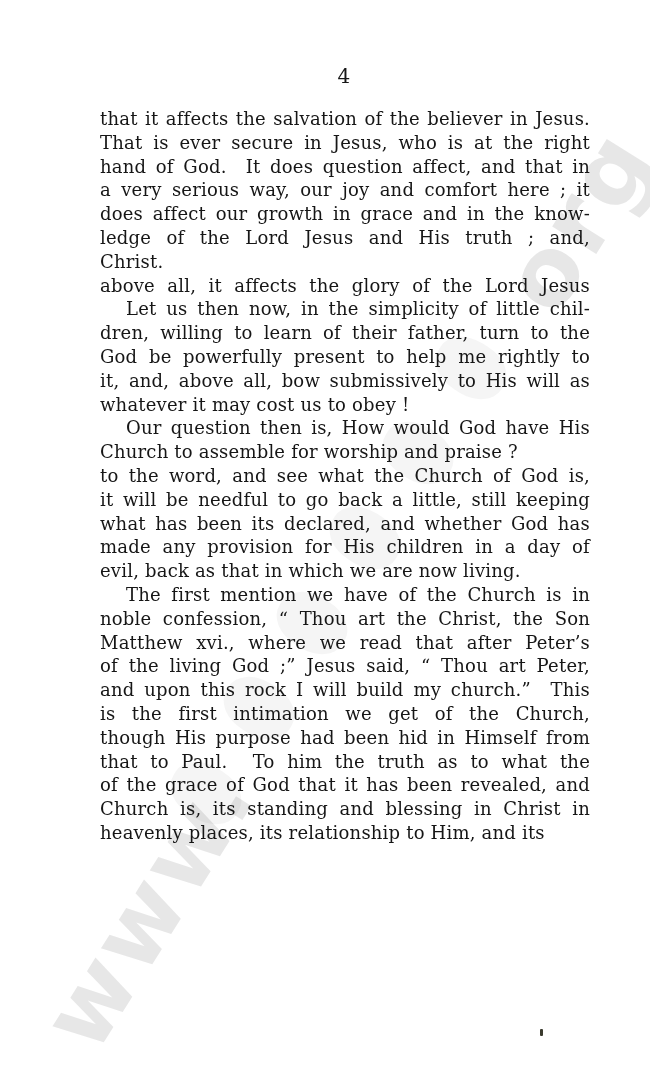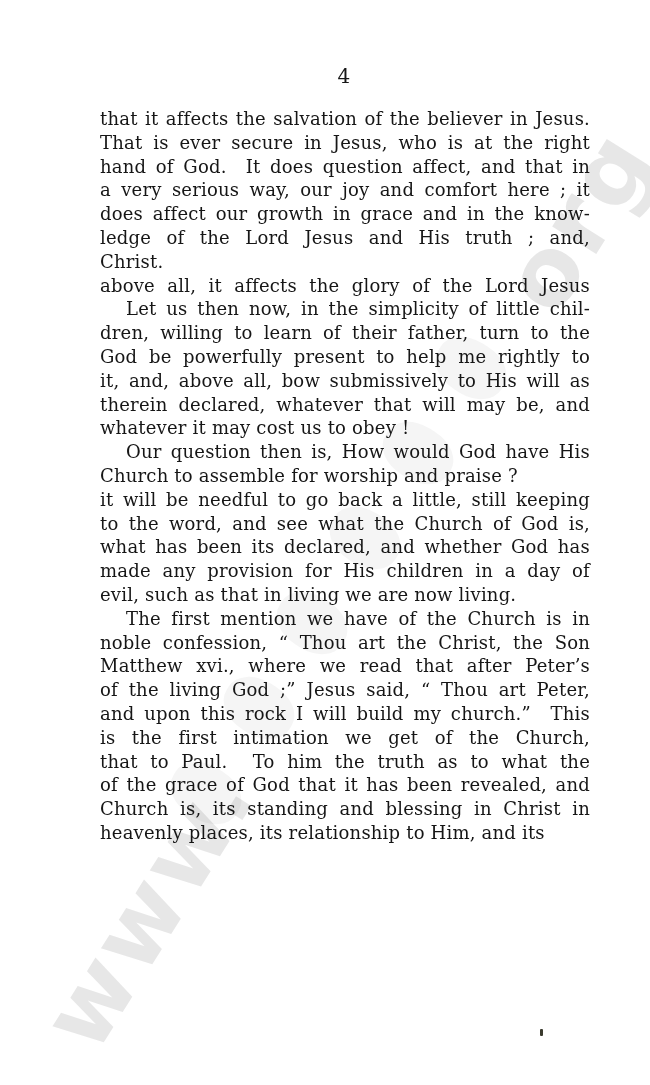--- a/index.html
+++ b/index.html
@@ -114,35 +114,35 @@
       <div class="line">hand of God.  It does question affect, and that in</div>
       <div class="line">a very serious way, our joy and comfort here ; it</div>
       <div class="line">does affect our growth in grace and in the know-</div>
       <div class="line">ledge of the Lord Jesus and His truth ; and,</div>
       <div class="line last">Christ.</div>
       <div class="line">above all, it affects the glory of the Lord Jesus</div>
       <div class="line indent">Let us then now, in the simplicity of little chil-</div>
       <div class="line">dren, willing to learn of their father, turn to the</div>
       <div class="line">God be powerfully present to help me rightly to</div>
       <div class="line">it, and, above all, bow submissively to His will as</div>
-      <div class="line">therein declared, whatever that will may be, and</div>
       <div class="line last">whatever it may cost us to obey !</div>
       <div class="line indent">Our question then is, How would God have His</div>
       <div class="line last">Church to assemble for worship and praise ?</div>
+      <div class="line">to the word, and see what the Church of God is,</div>
       <div class="line">it will be needful to go back a little, still keeping</div>
-      <div class="line">to the word, and see what the Church of God is,</div>
       <div class="line">what has been its declared, and whether God has</div>
       <div class="line">made any provision for His children in a day of</div>
-      <div class="line last">evil, such as that in living we are now living.</div>
+      <div class="line last">evil, back as that in which we are now living.</div>
       <div class="line indent">The first mention we have of the Church is in</div>
       <div class="line">noble confession, “ Thou art the Christ, the Son</div>
       <div class="line">Matthew xvi., where we read that after Peter’s</div>
       <div class="line">of the living God ;” Jesus said, “ Thou art Peter,</div>
       <div class="line">and upon this rock I will build my church.”  This</div>
       <div class="line">is the first intimation we get of the Church,</div>
+      <div class="line">though His purpose had been hid in Himself from</div>
       <div class="line">that to Paul.  To him the truth as to what the</div>
       <div class="line">of the grace of God that it has been revealed, and</div>
       <div class="line">Church is, its standing and blessing in Christ in</div>
       <div class="line last">heavenly places, its relationship to Him, and its</div>
     </div>
 
   <div class="speck"></div>
 
 </div>
 

